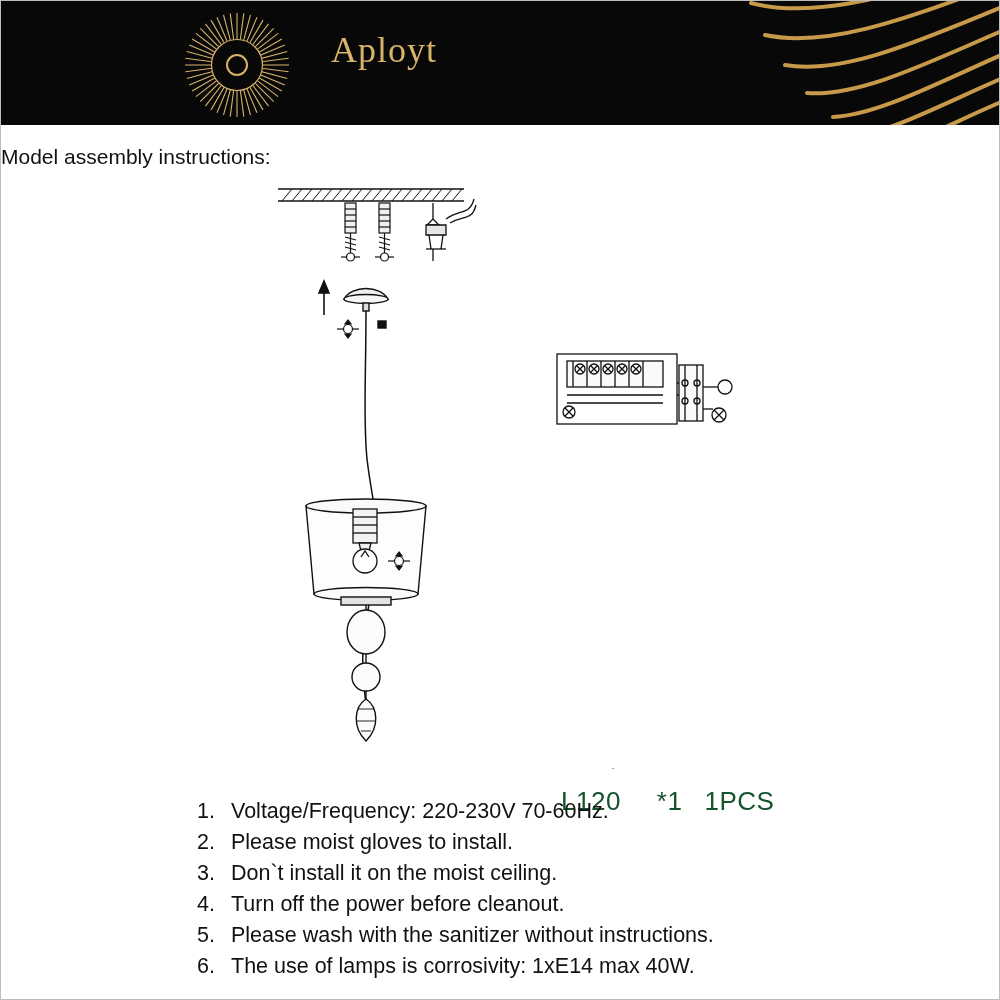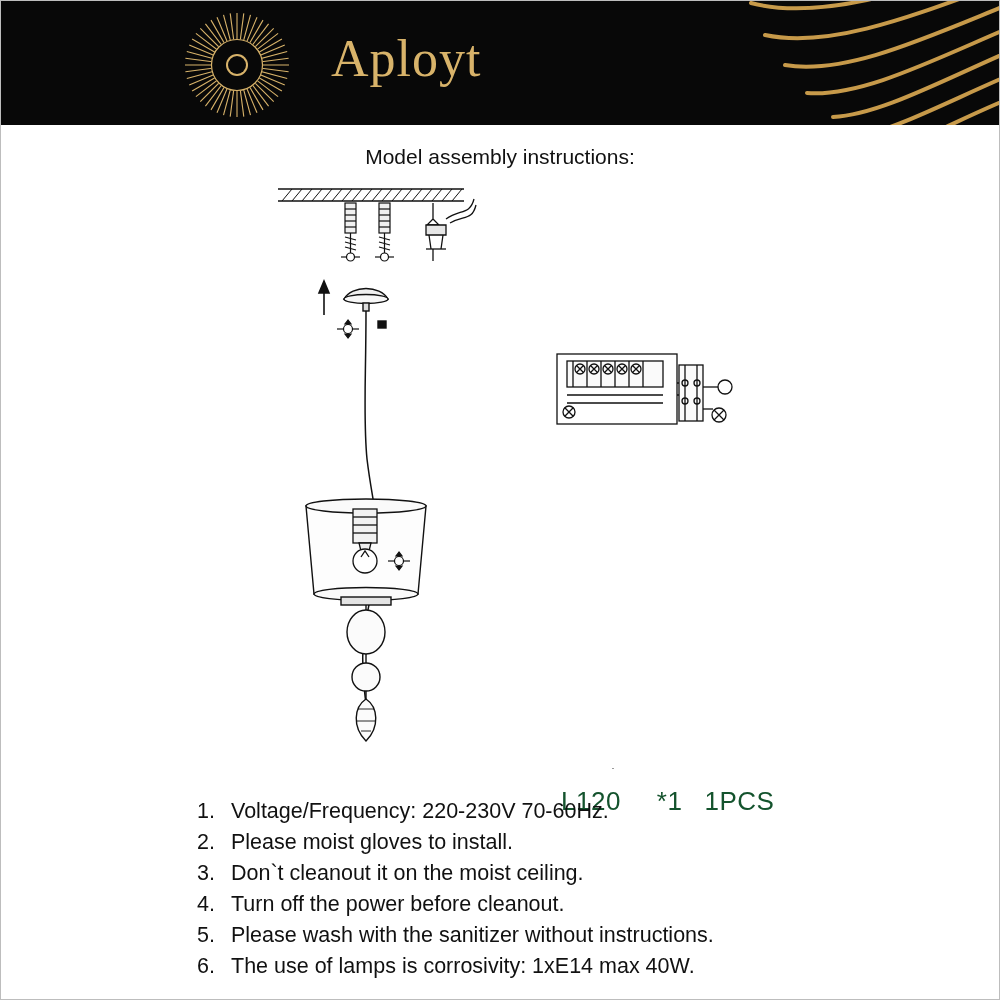--- a/index.html
+++ b/index.html
@@ -29,42 +29,42 @@
     width: 100%;
     height: 124px;
     background: #080808;
     overflow: hidden;
   }
   .banner .brand {
     position: absolute;
     left: 330px;
     top: 28px;
     font-family: "Liberation Serif", serif;
-    font-size: 52px;
+    font-size: 36px;
     letter-spacing: 1px;
     color: #d8b36a;
   }
   .sunburst-left {
     position: absolute;
     left: 180px;
     top: 8px;
     width: 112px;
     height: 112px;
   }
   .rays-right {
     position: absolute;
     right: 0;
     top: 0;
     width: 420px;
     height: 124px;
   }
 
   
   .title-wrap {
-    text-align: center;
+    text-align: left;
     margin-top: 20px;
   }
   .title-line1 {
     font-size: 21px;
     color: #111;
   }
   .title-line2 {
     font-size: 21px;
     color: #111;
     margin-top: 4px;
@@ -374,21 +374,21 @@
     <div class="note-row">
       <span class="note-num">1.</span>
       <span class="note-text">Voltage/Frequency: 220-230V 70-60Hz.</span>
     </div>
     <div class="note-row">
       <span class="note-num">2.</span>
       <span class="note-text">Please moist gloves to install.</span>
     </div>
     <div class="note-row">
       <span class="note-num">3.</span>
-      <span class="note-text">Don`t cleanout it on the moist ceiling.</span>
+      <span class="note-text">Don`t install it on the moist ceiling.</span>
     </div>
     <div class="note-row">
       <span class="note-num">4.</span>
       <span class="note-text">Turn off the power before cleanout.</span>
     </div>
     <div class="note-row">
       <span class="note-num">5.</span>
       <span class="note-text">Please wash with the sanitizer without instructions.</span>
     </div>
     <div class="note-row">

